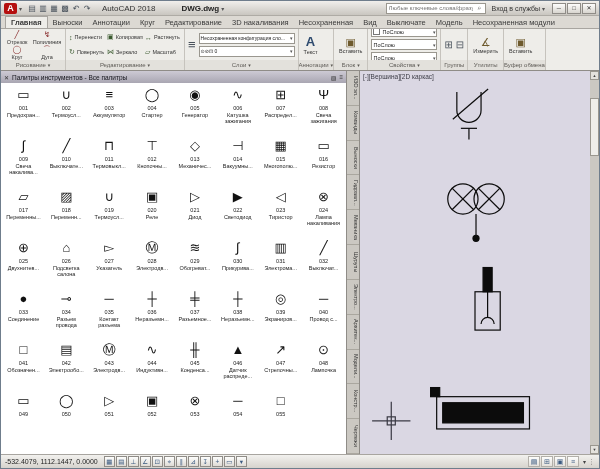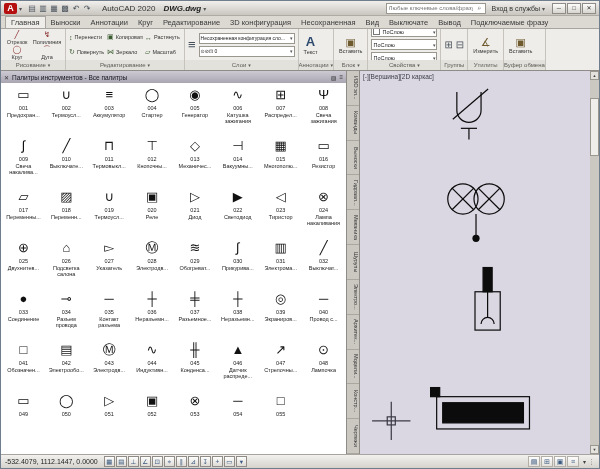--- a/index.html
+++ b/index.html
@@ -7,33 +7,33 @@
   .window { position:relative; width:600px; height:469px; background:#d5d2cc; border:1px solid #6f7d8c; display:flex; flex-direction:column; }
 
   
   .titlebar { height:15px; flex:0 0 15px; display:flex; align-items:center; gap:2px; padding:0 3px;
               background:linear-gradient(#f1efec,#c9c6c0); border-bottom:1px solid #aeaba5; font-size:8px; }
   .logo { width:13px; height:11px; background:#b50f0f; color:#fff; font-weight:bold; font-size:9px; text-align:center; line-height:11px; border-radius:2px; }
   .tb-ar { font-size:6px; color:#555; }
   .qat { display:flex; gap:1px; margin-left:3px; }
   .qat-icon { width:10px; height:11px; font-size:8px; line-height:11px; text-align:center; color:#49525c; }
   .title-text { margin-left:8px; color:#333; white-space:nowrap; }
-  .doc-name { margin-left:6px; color:#222; font-weight:bold;font-style:italic; }
+  .doc-name { margin-left:24px; color:#222; font-weight:bold; }
   .tb-spacer { flex:1; }
   .searchbox { display:flex; align-items:center; width:100px; height:11px; background:#fff; border:1px solid #9a978f; }
   .searchbox input { flex:1; border:none; outline:none; font-size:6px; padding:0 2px; font-family:"Liberation Sans",sans-serif; color:#555; min-width:0; }
   .search-ic { width:10px; text-align:center; font-size:7px; color:#555; }
   .signin { margin-left:4px; color:#333; white-space:nowrap; font-size:7px; }
   .winbtns { display:flex; gap:1px; margin-left:5px; }
   .winbtn { width:14px; height:11px; border:1px solid #8f8c87; background:linear-gradient(#fdfdfc,#d8d5cf); font-size:6px; line-height:9px; text-align:center; color:#333; }
 
   
   .tabrow { height:13px; flex:0 0 13px; background:#dcd9d3; display:flex; align-items:flex-end; padding-left:4px; border-bottom:1px solid #a8a5a0; }
   .rtab { padding:1px 5px 1px 5px; font-size:7.5px; color:#3a3a3a; white-space:nowrap; cursor:default; }
-  .rtab.active { background:#eeede9; border:1px solid #a8a5a0; border-bottom:none; font-weight:normal; }
+  .rtab.active { background:#eeede9; border:1px solid #a8a5a0; border-bottom:none; font-weight:bold; }
 
   
   .ribbon { height:42px; flex:0 0 42px; background:#eeede9; display:flex; border-bottom:1px solid #8f8c87; overflow:hidden; }
   .panel { border-right:1px solid #c6c3bd; display:flex; flex-direction:column; flex:0 0 auto; }
   .panel-content { flex:1; display:flex; align-items:center; padding:1px 3px; gap:3px; overflow:hidden; }
   .panel-label { height:10px; font-size:6px; color:#5d5a55; text-align:center; line-height:10px; background:#e3e1dc; white-space:nowrap; overflow:hidden; }
   .pl-ar { font-size:5px; margin-left:2px; }
   .draw-grid { display:grid; grid-template-columns:26px 30px; gap:0 2px; }
   .draw-btn { display:flex; flex-direction:column; align-items:center; height:15px; overflow:hidden; }
   .db-ic { font-size:8px; line-height:9px; color:#8a2f2f; }
@@ -104,21 +104,21 @@
     <div class="logo">A</div>
     <span class="tb-ar">▾</span>
     <div class="qat">
         <span class="qat-icon">▤</span>
         <span class="qat-icon">▥</span>
         <span class="qat-icon">▦</span>
         <span class="qat-icon">▩</span>
         <span class="qat-icon">↶</span>
         <span class="qat-icon">↷</span>
       </div>
-    <span class="title-text">AutoCAD 2020</span>
+    <span class="title-text">AutoCAD 2018</span>
     <span class="title-text doc-name">DWG.dwg</span>
     <span class="tb-ar">▾</span>
     <div class="tb-spacer"></div>
     <div class="searchbox">
       <input placeholder="Любые ключевые слова/фразу" style="">
       <span class="search-ic">⌕</span>
     </div>
     <span class="signin">Вход в службы</span>
     <span class="tb-ar">▾</span>
     <div class="winbtns">
@@ -127,26 +127,26 @@
       <span class="winbtn">✕</span>
     </div>
   </div>
 
   <div class="tabrow">
       <span class="rtab active">Главная</span>
       <span class="rtab">Выноски</span>
       <span class="rtab">Аннотации</span>
       <span class="rtab">Круг</span>
       <span class="rtab">Редактирование</span>
-      <span class="rtab">3D конфигурация</span>
+      <span class="rtab">3D накаливания</span>
       <span class="rtab">Несохраненная</span>
       <span class="rtab">Вид</span>
       <span class="rtab">Выключате</span>
-      <span class="rtab">Вывод</span>
-      <span class="rtab">Подключаемые фразу</span>
+      <span class="rtab">Модель</span>
+      <span class="rtab">Несохраненная модули</span>
     </div>
 
   <div class="ribbon">
     <div class="panel">
       <div class="panel-content draw-grid">
           <div class="draw-btn">
             <div class="db-ic">╱</div>
             <div class="db-lb">Отрезок</div>
           </div>
           <div class="draw-btn">

